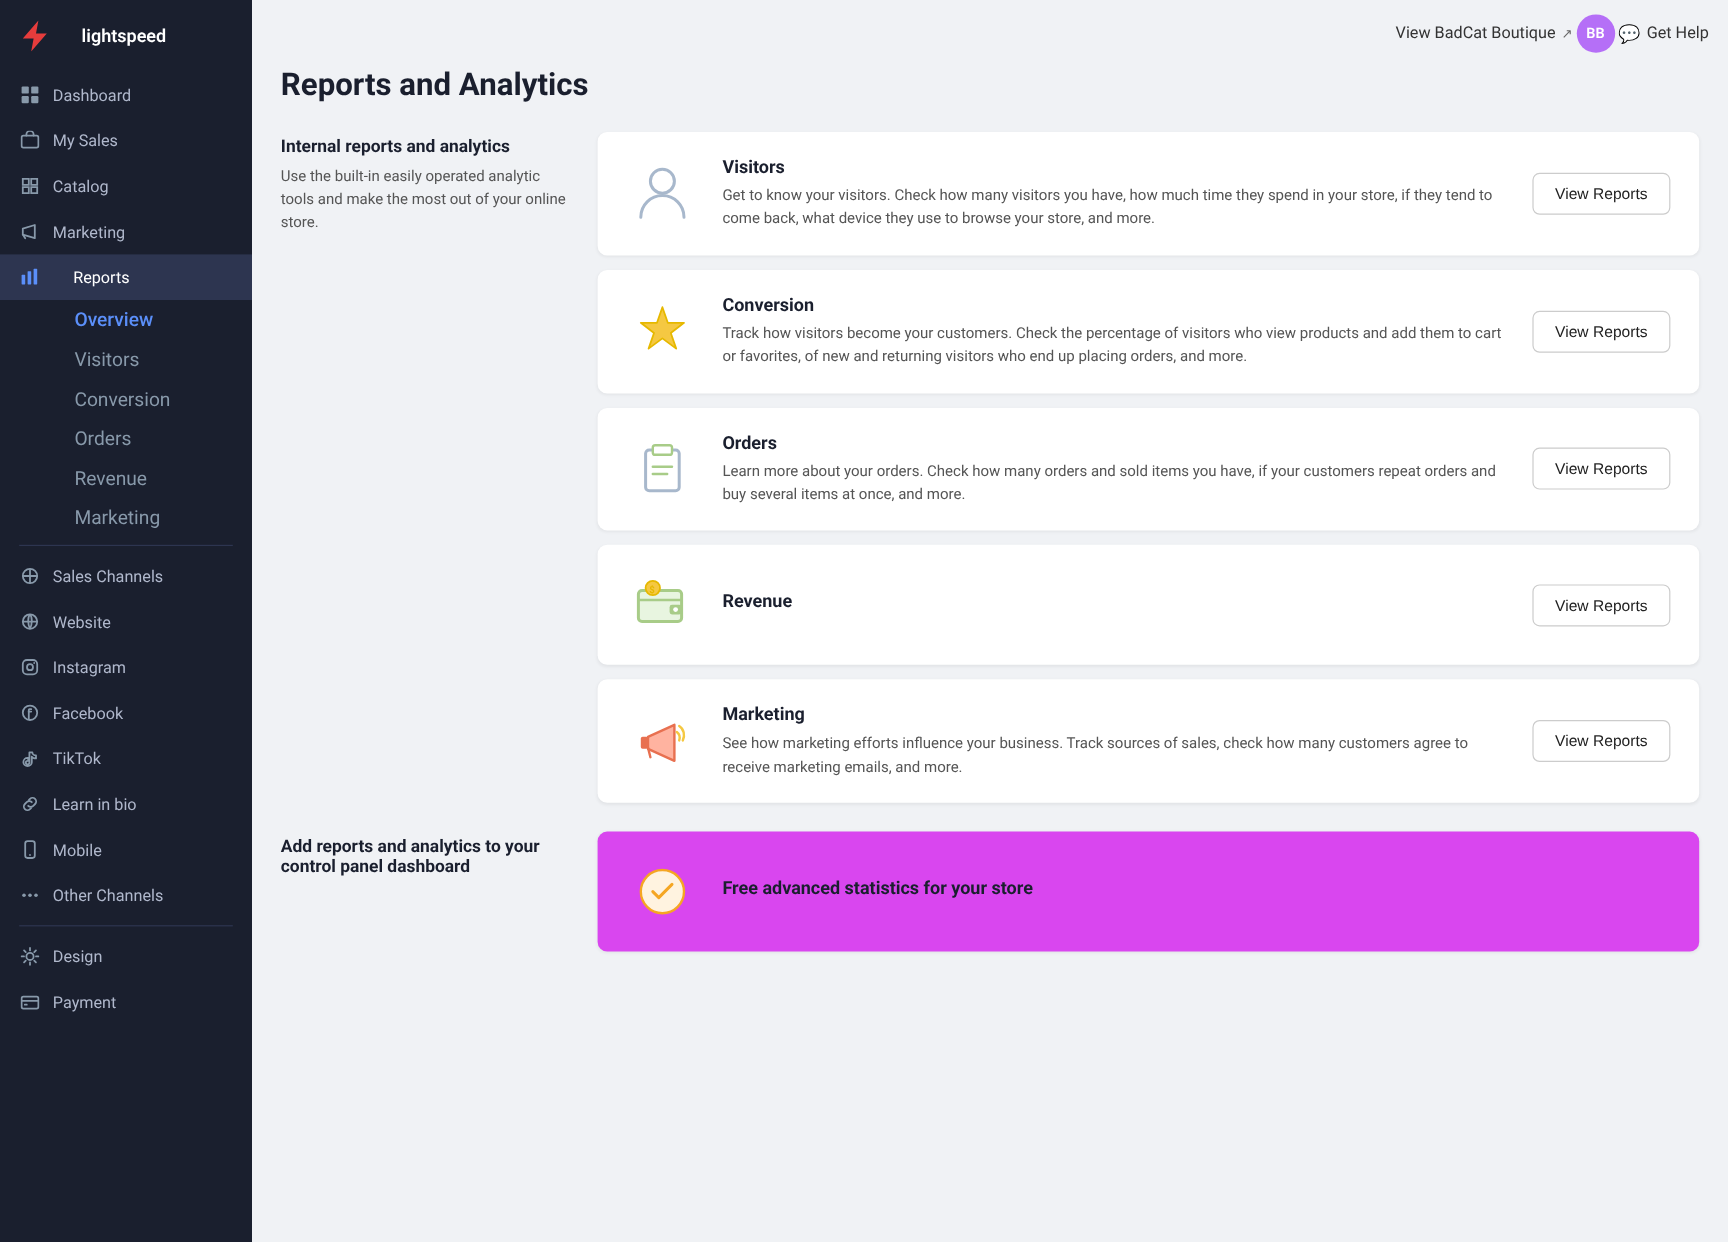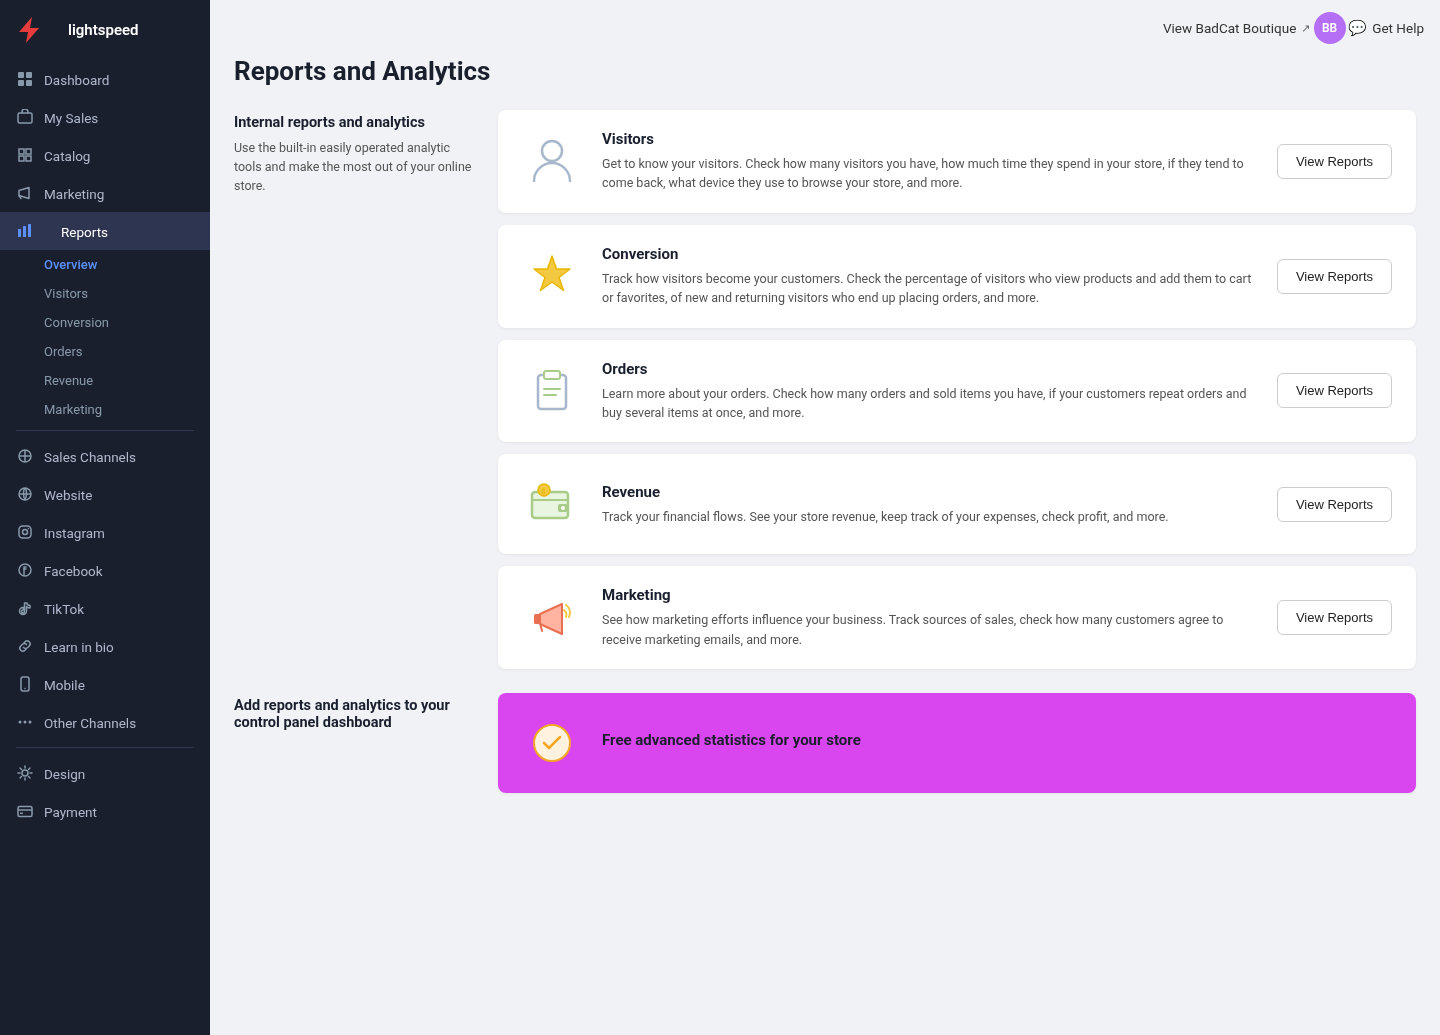--- a/index.html
+++ b/index.html
@@ -42,23 +42,24 @@
       cursor: pointer;
       text-decoration: none;
       transition: background 0.15s;
     }
     .sidebar-nav-item.active { background: #2d3550; color: #fff; gap: 27px; }
     .sidebar-nav-item .nav-icon { width: 18px; height: 18px; display: flex; align-items: center; justify-content: center; flex-shrink: 0; }
     .sidebar-sub-item {
       display: flex;
       align-items: center;
       padding: 7px 16px 7px 44px;
-      font-size: 13px;
+      font-size: 16px;
       color: #8899aa;
       cursor: pointer;
+      margin-left: 18px;
     }
     .sidebar-sub-item.active { color: #5b8ff9; font-weight: 500; }
     .sidebar-divider {
       border: none;
       border-top: 1px solid #2d3550;
       margin: 6px 16px;
     }
 
     
     .main {
@@ -498,21 +499,20 @@
               <path d="M6 22h36" stroke="#a8cc88" stroke-width="2"></path>
               <rect x="32" y="26" width="10" height="8" rx="2" fill="#a8cc88"></rect>
               <circle cx="37" cy="30" r="2" fill="#fff"></circle>
 
               <circle cx="18" cy="12" r="6" fill="#f5c842" stroke="#e6b800" stroke-width="1.5"></circle>
               <text x="15" y="16" font-size="8" fill="#e6b800" font-weight="bold">$</text>
             </svg>
           </div>
           <div class="card-text">
             <h4>Revenue</h4>
-            <p>Track your financial flows. See your store revenue, keep track of your expenses, check profit, and more.</p>
           </div>
           <button class="view-reports-btn">View Reports</button>
         </div>
 
         <div class="report-card">
           <div class="card-icon">
 
             <svg width="52" height="52" viewBox="0 0 52 52" fill="none">
               <path d="M36 12L14 22v10l22 10V12z" fill="#ffb3a0" stroke="#e87050" stroke-width="2" stroke-linejoin="round"></path>
               <rect x="8" y="22" width="6" height="10" rx="1.5" fill="#e87050"></rect>

